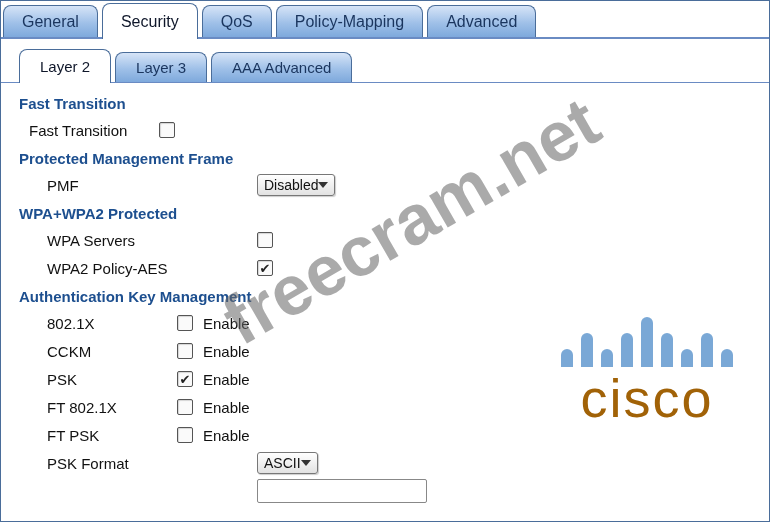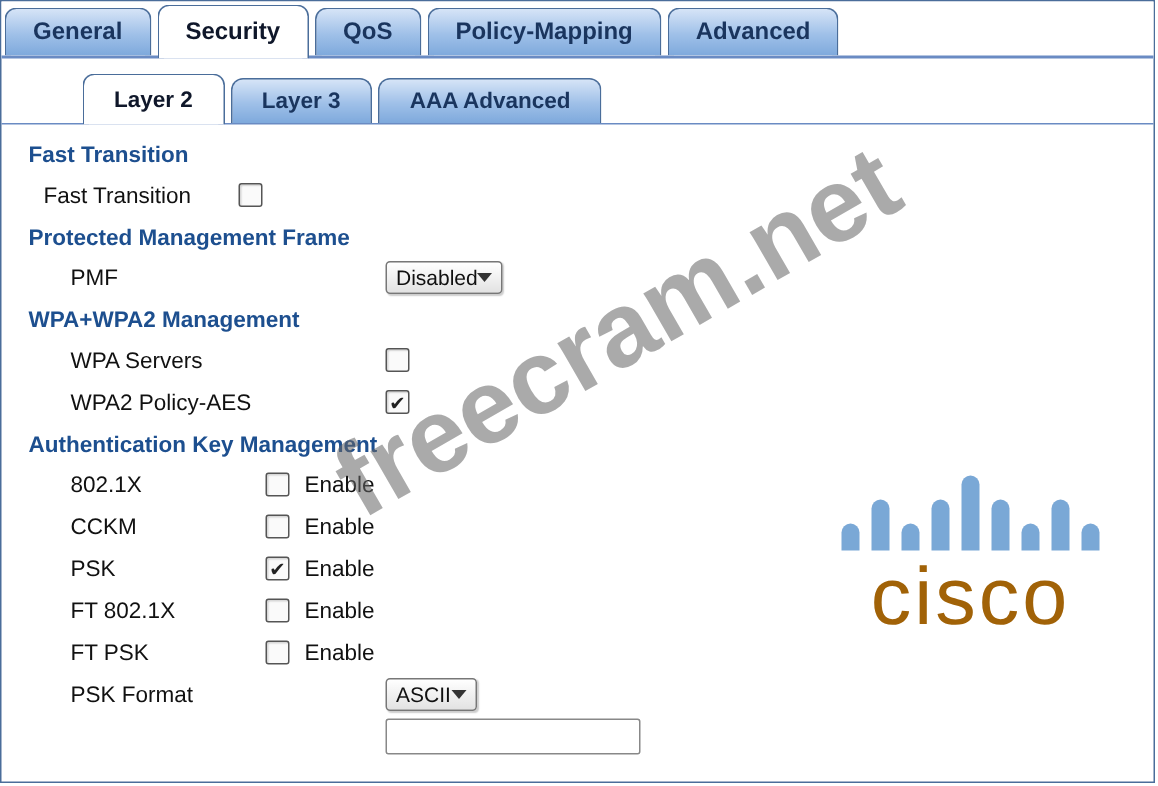--- a/index.html
+++ b/index.html
@@ -29,21 +29,21 @@
     padding-left: 2px;
   }
   .top-tab, .sub-tab {
     background: linear-gradient(#d6e4f7 0%, #9fc0e8 55%, #7ea9dc 100%);
     border: 1px solid #4a6d9a;
     border-bottom: none;
     border-top-left-radius: 8px;
     border-top-right-radius: 8px;
     margin-right: 4px;
     padding: 6px 18px 6px 18px;
-    font-weight: bold;
+    font-weight: normal;
     color: #1a355e;
     cursor: pointer;
     height: 32px;
     display: flex;
     align-items: center;
     font-size: 16px;
   }
   .top-tab.active, .sub-tab.active {
     background: #fff;
     color: #0f172a;
@@ -54,21 +54,21 @@
   }
   .sub-tabs {
     display: flex;
     align-items: flex-end;
     height: 36px;
     border-bottom: 1px solid #6a8bc3;
     padding-left: 18px;
     margin-top: 8px;
   }
   .sub-tab { height: 30px; font-size: 15px; padding: 5px 20px; }
-  .sub-tab.active { height: 34px; top: 1px; margin-left: 36px; }
+  .sub-tab.active { height: 34px; top: 1px; }
   .content { padding: 6px 10px 10px 18px; }
   .section-title {
     font-weight: bold;
     color: #1d4f8f;
     font-size: 15px;
     margin-top: 6px;
     margin-bottom: 4px;
   }
   .row {
     display: flex;
@@ -171,21 +171,21 @@
 
     <div class="section-title">Protected Management Frame</div>
     <div class="row">
       <span class="label">PMF</span>
       <span class="select">
         <span>Disabled</span>
         <span class="caret"></span>
       </span>
     </div>
 
-    <div class="section-title">WPA+WPA2 Management</div>
+    <div class="section-title">WPA+WPA2 Protected</div>
     <div class="row">
       <span class="label">WPA Servers</span>
       <span class="checkbox"></span>
     </div>
     <div class="row">
       <span class="label">WPA2 Policy-AES</span>
       <span class="checkbox">✔</span>
     </div>
 
     <div class="section-title">Authentication Key Management</div>

